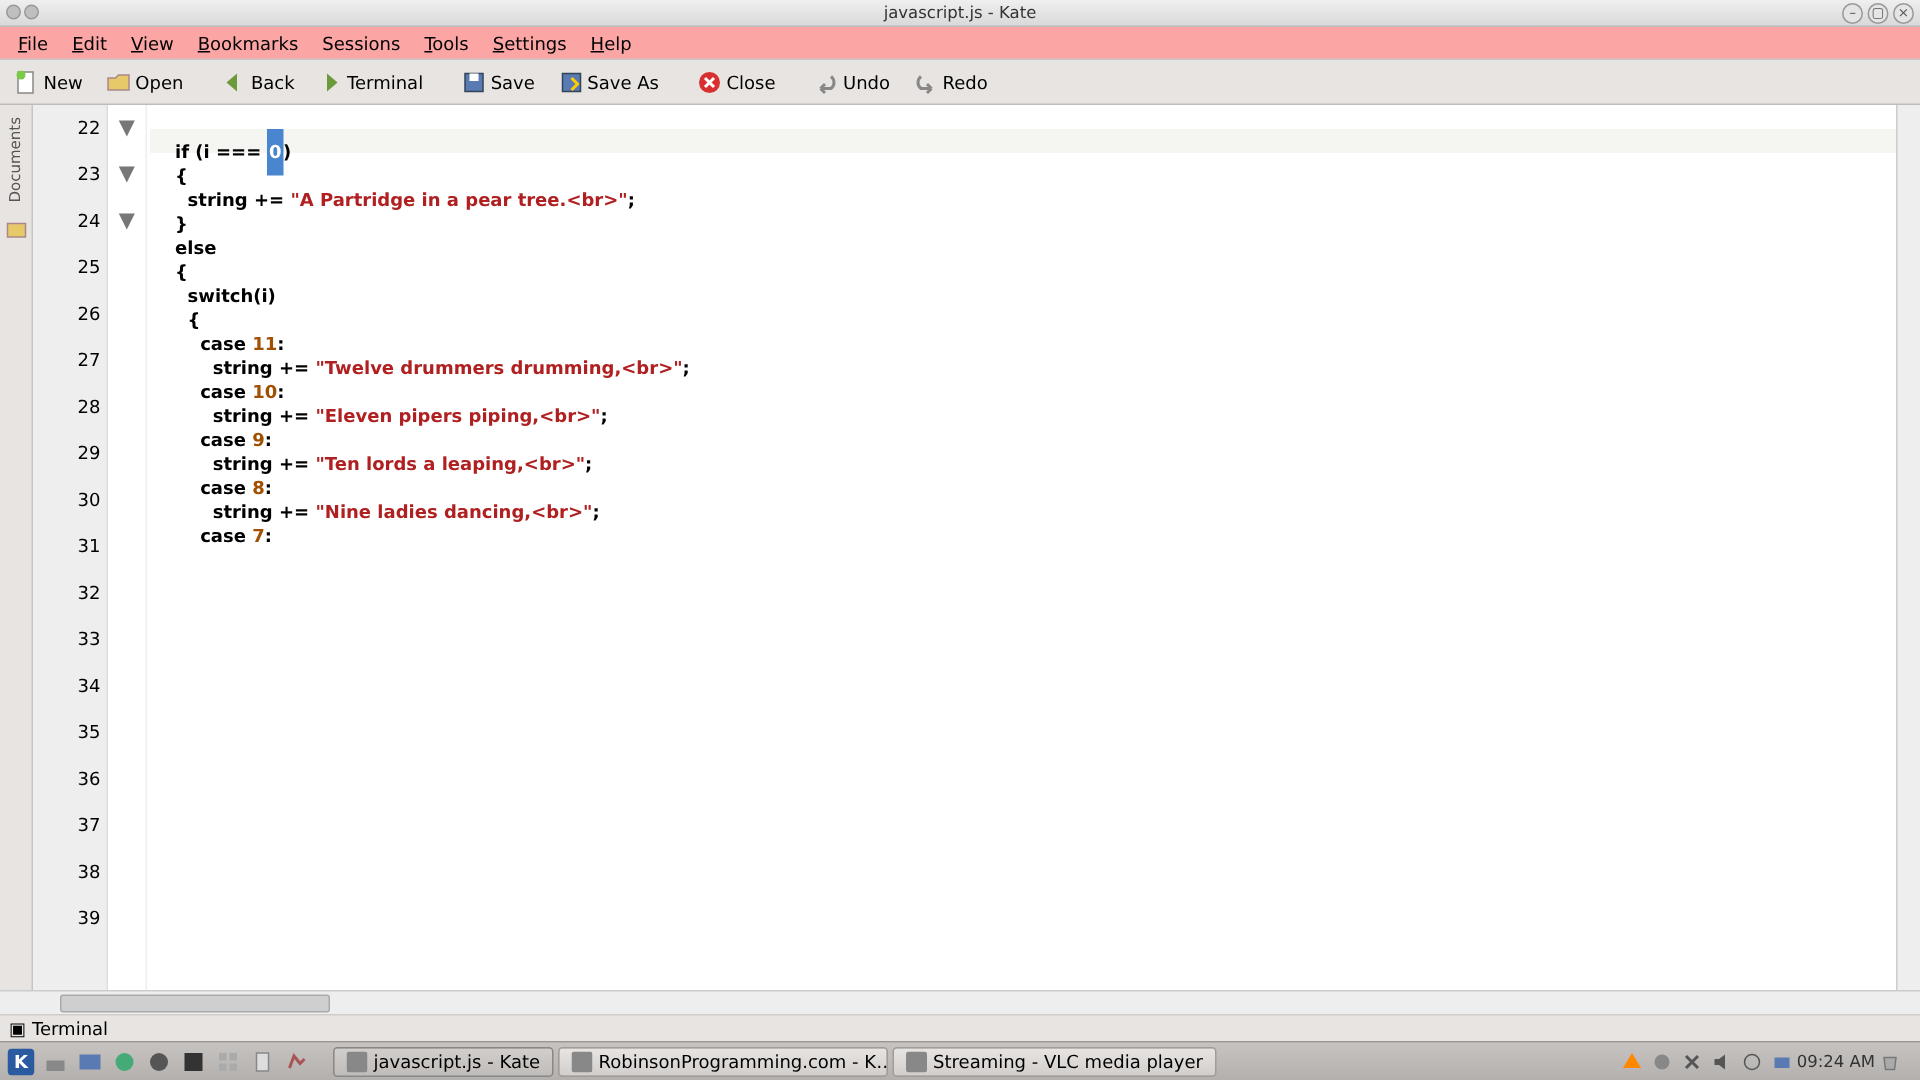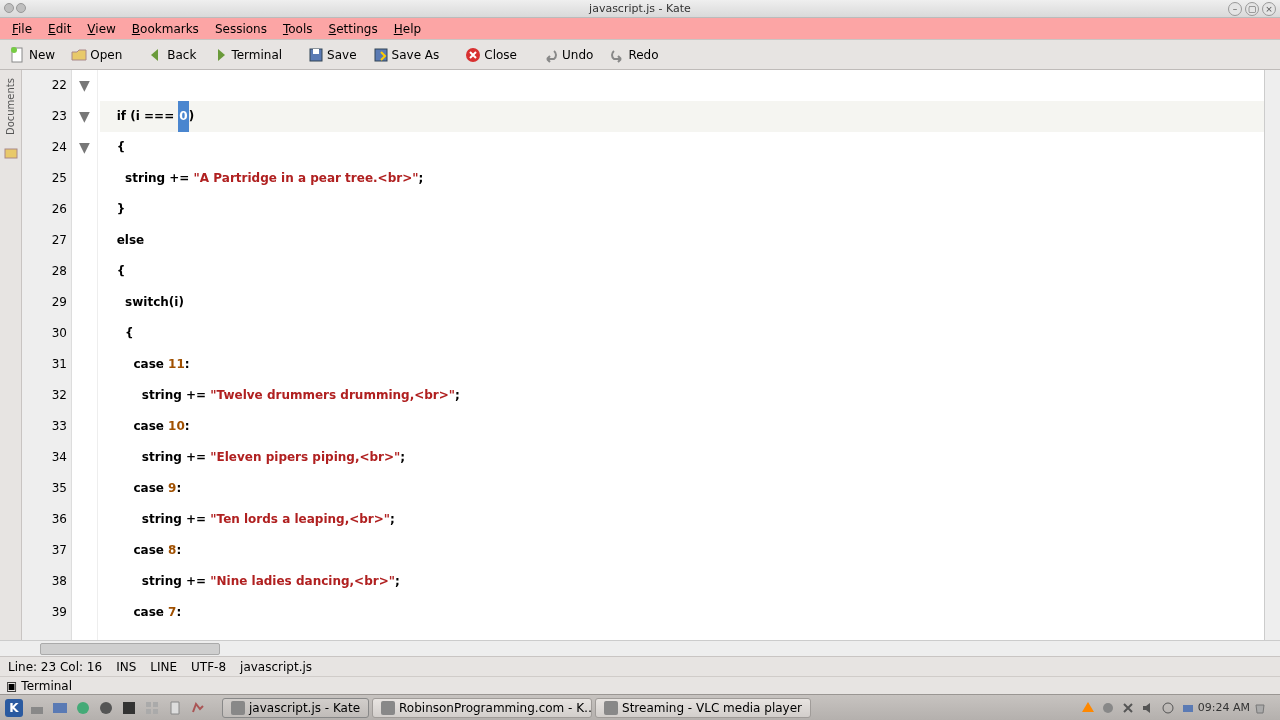--- a/index.html
+++ b/index.html
@@ -19,21 +19,21 @@
 .ticon{width:16px;height:16px;display:inline-flex;align-items:center;justify-content:center}
 .tsep{width:6px}
 .editor-area{flex:1;display:flex;background:#fff;min-height:0}
 .sidebar{width:22px;background:#e7e4e2;border-right:1px solid #c8c4c2;display:flex;flex-direction:column;align-items:center;padding-top:4px;gap:6px}
 .side-label{writing-mode:vertical-rl;transform:rotate(180deg);font-size:10px;color:#555;padding:4px 0}
 .side-icon{width:16px;height:16px}
 .gutter{width:50px;background:#eeeeee;border-right:1px solid #ddd;font-family:"DejaVu Sans Mono",monospace;font-size:24px;font-weight:normal;color:#999;text-align:right;padding-right:4px;line-height:31px}
 .fold-col{width:26px;background:#fff;border-right:1px solid #eee;font-family:monospace;line-height:31px;text-align:center}
 .fold-mark{color:#777;font-size:14px}
 .code{flex:1;font-family:"DejaVu Sans Mono",monospace;font-size:24px;font-weight:bold;line-height:31px;white-space:pre;overflow:hidden;position:relative;padding-left:2px}
-.code .line{height:31px;display:flex;align-items:flex-start}
+.code .line{height:16px;display:flex;align-items:flex-start}
 .code .current{background:#f5f5f1}
 .kw{color:#000;font-weight:bold}
 .str{color:#b02020}
 .num{color:#a05000}
 .sel{background:#4a86cf;color:#fff;padding:0 1px}
 .hscroll{height:16px;background:#eee;border-top:1px solid #ccc;position:relative}
 .hscroll-thumb{position:absolute;left:40px;top:2px;width:180px;height:12px;background:#cfcfcf;border:1px solid #aaa;border-radius:2px}
 .vscroll{width:16px;background:#eee;border-left:1px solid #ccc}
 .status{height:20px;background:#e7e4e2;display:flex;align-items:center;padding:0 8px;gap:14px;font-size:11px;color:#666;border-top:1px solid #c9c5c3}
 .bottom-tab{height:18px;background:#e7e4e2;display:flex;align-items:center;padding:0 6px;gap:4px;font-size:11px;color:#333;border-top:1px solid #d0ccc9}
@@ -206,27 +206,20 @@
         <div class="fold-mark"></div>
       </div>
     <div class="code" id="code"><div class="line"><span></span></div><div class="line current"><span>    </span><span class="kw">if</span><span> (i === </span><span class="sel">0</span><span>)</span></div><div class="line"><span>    </span><span>{</span></div><div class="line"><span>      </span><span>string += </span><span class="str">"A Partridge in a pear tree.&lt;br&gt;"</span><span>;</span></div><div class="line"><span>    </span><span>}</span></div><div class="line"><span>    </span><span class="kw">else</span></div><div class="line"><span>    </span><span>{</span></div><div class="line"><span>      </span><span class="kw">switch</span><span>(i)</span></div><div class="line"><span>      </span><span>{</span></div><div class="line"><span>        </span><span class="kw">case</span><span> </span><span class="num">11</span><span>:</span></div><div class="line"><span>          </span><span>string += </span><span class="str">"Twelve drummers drumming,&lt;br&gt;"</span><span>;</span></div><div class="line"><span>        </span><span class="kw">case</span><span> </span><span class="num">10</span><span>:</span></div><div class="line"><span>          </span><span>string += </span><span class="str">"Eleven pipers piping,&lt;br&gt;"</span><span>;</span></div><div class="line"><span>        </span><span class="kw">case</span><span> </span><span class="num">9</span><span>:</span></div><div class="line"><span>          </span><span>string += </span><span class="str">"Ten lords a leaping,&lt;br&gt;"</span><span>;</span></div><div class="line"><span>        </span><span class="kw">case</span><span> </span><span class="num">8</span><span>:</span></div><div class="line"><span>          </span><span>string += </span><span class="str">"Nine ladies dancing,&lt;br&gt;"</span><span>;</span></div><div class="line"><span>        </span><span class="kw">case</span><span> </span><span class="num">7</span><span>:</span></div></div>
     <div class="vscroll"></div>
   </div>
 
   <div class="hscroll">
       <div class="hscroll-thumb"></div>
     </div>
 
-  <div class="status">
-    <span>Line: 23 Col: 16</span>
-    <span>INS</span>
-    <span>LINE</span>
-    <span>UTF-8</span>
-    <span>javascript.js</span>
-  </div>
 
   <div class="bottom-tab">
     <span>▣</span>
     <span>Terminal</span>
   </div>
 
   <div class="taskbar">
     <div class="tb-icon">
         <svg width="18" height="18">
           <rect width="18" height="18" rx="3" fill="#2a5aa0"></rect>

